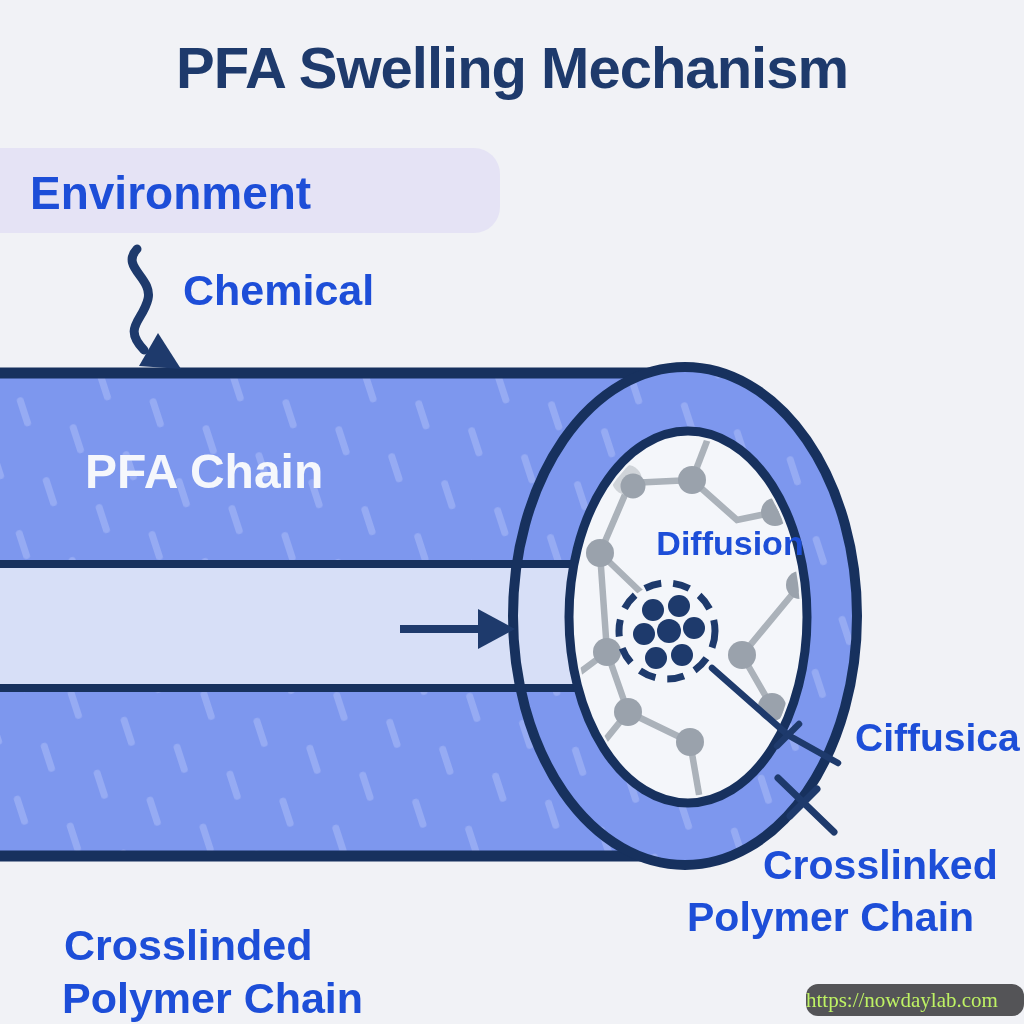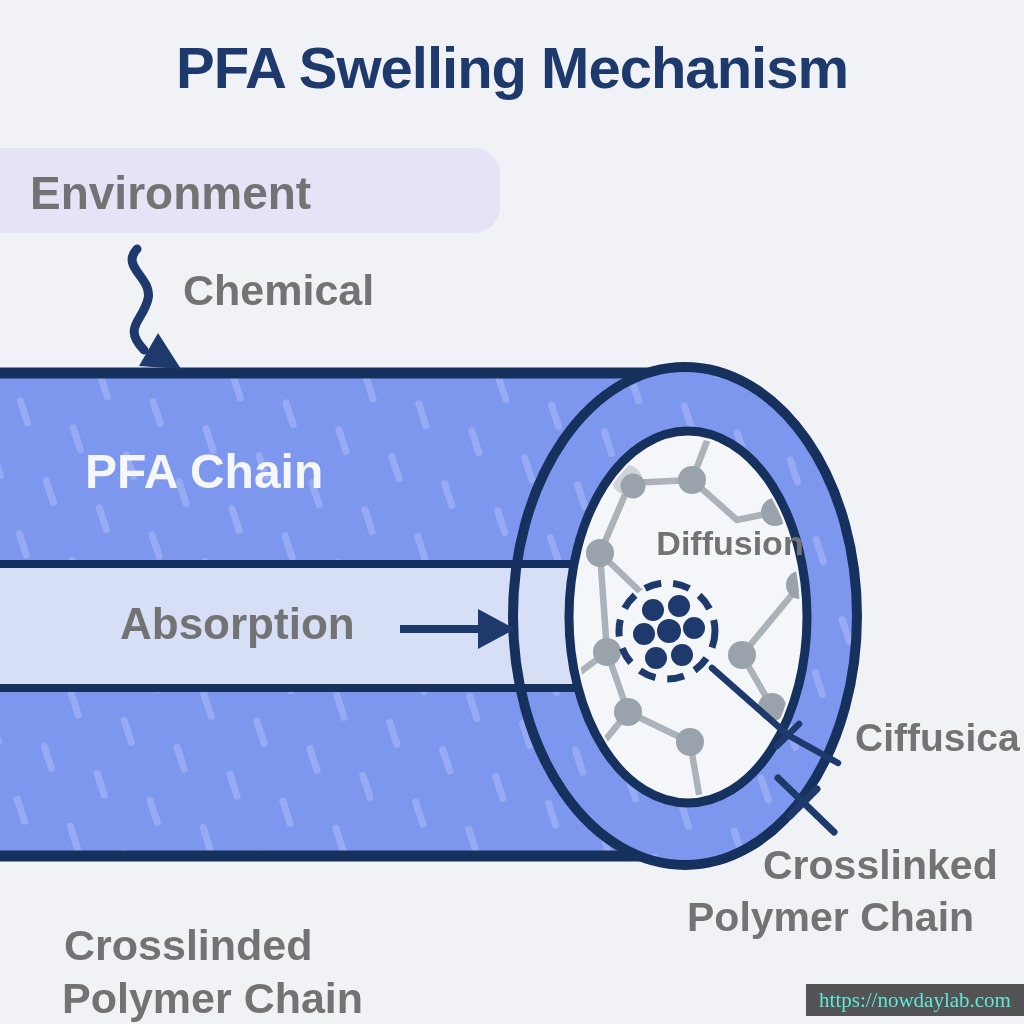--- a/index.html
+++ b/index.html
@@ -3,37 +3,37 @@
 <meta charset="utf-8">
 <style>
   html,body{margin:0;padding:0;}
   body{
     width:1024px;height:1024px;position:relative;overflow:hidden;
     background:#F1F2F6;
     font-family:"Liberation Sans", sans-serif;
   }
   #art{position:absolute;left:0;top:0;z-index:1;}
   .label-layer{position:absolute;left:0;top:0;width:920px;height:1024px;z-index:2;pointer-events:none;}
-  .lbl{position:absolute;color:#737373;font-weight:bold;white-space:nowrap;}
+  .lbl{position:absolute;color:#1d4ed8;font-weight:bold;white-space:nowrap;}
   .title{left:0;top:34px;width:1024px;text-align:center;font-size:58px;letter-spacing:-1px;color:#1E3A6C;}
   .env-box{position:absolute;left:0;top:148px;width:500px;height:85px;background:#E5E3F5;border-radius:0 26px 26px 0;}
   .env-text{left:30px;top:166px;font-size:46px;}
   .chemical{left:183px;top:266px;font-size:43px;}
   .swelling{left:698px;top:280px;font-size:45px;}
   .pfa-tubing{left:85px;top:444px;font-size:48px;color:#F5F7FC;}
   .absorption{left:120px;top:599px;font-size:44px;}
   .diffusion{left:652px;top:524px;width:156px;text-align:center;font-size:34px;}
   .ciffusica{left:843px;top:716px;font-size:39px;margin-left:12px;}
   .xr1{left:763px;top:842px;font-size:41px;}
   .xr2{left:687px;top:894px;font-size:41px;}
   .xl1{left:64px;top:921px;font-size:43px;}
   .xl2{left:62px;top:974px;font-size:43px;}
   .watermark{position:absolute;left:806px;top:984px;width:218px;height:32px;line-height:32px;
-    background:rgba(72,72,74,0.93);color:#5eead4;text-align:center;
-    font-family:"Liberation Serif", serif;font-size:21px;font-weight:normal;}
+    background:rgba(72,72,74,0.93);color:#bef264;
+    font-family:"Liberation Serif", serif;font-size:21px;font-weight:normal;border-radius:12px;}
 </style>
 </head>
 <body>
 
 <svg id="art" width="1024" height="1024" viewBox="0 0 1024 1024">
   <defs>
     <pattern id="hatch" width="84" height="84" patternUnits="userSpaceOnUse" patternTransform="rotate(-18)">
       <rect x="18" y="6" width="7" height="30" rx="3.5" fill="#A2B4F5" opacity="0.7"></rect>
       <rect x="60" y="48" width="7" height="30" rx="3.5" fill="#A2B4F5" opacity="0.7"></rect>
     </pattern>
@@ -133,21 +133,20 @@
 </svg>
 
 <div class="label-layer">
   <div class="title lbl">PFA Swelling Mechanism</div>
 
   <div class="env-box"></div>
   <div class="lbl env-text">Environment</div>
 
   <div class="lbl chemical">Chemical</div>
   <div class="lbl pfa-tubing">PFA Chain</div>
-  <div class="lbl absorption">Absorption</div>
   <div class="lbl diffusion">Diffusion</div>
 
   <div class="lbl ciffusica">Ciffusica</div>
   <div class="lbl xr1">Crosslinked</div>
   <div class="lbl xr2">Polymer Chain</div>
 
   <div class="lbl xl1">Crosslinded</div>
   <div class="lbl xl2">Polymer Chain</div>
 
   <div class="watermark">https://nowdaylab.com</div>

